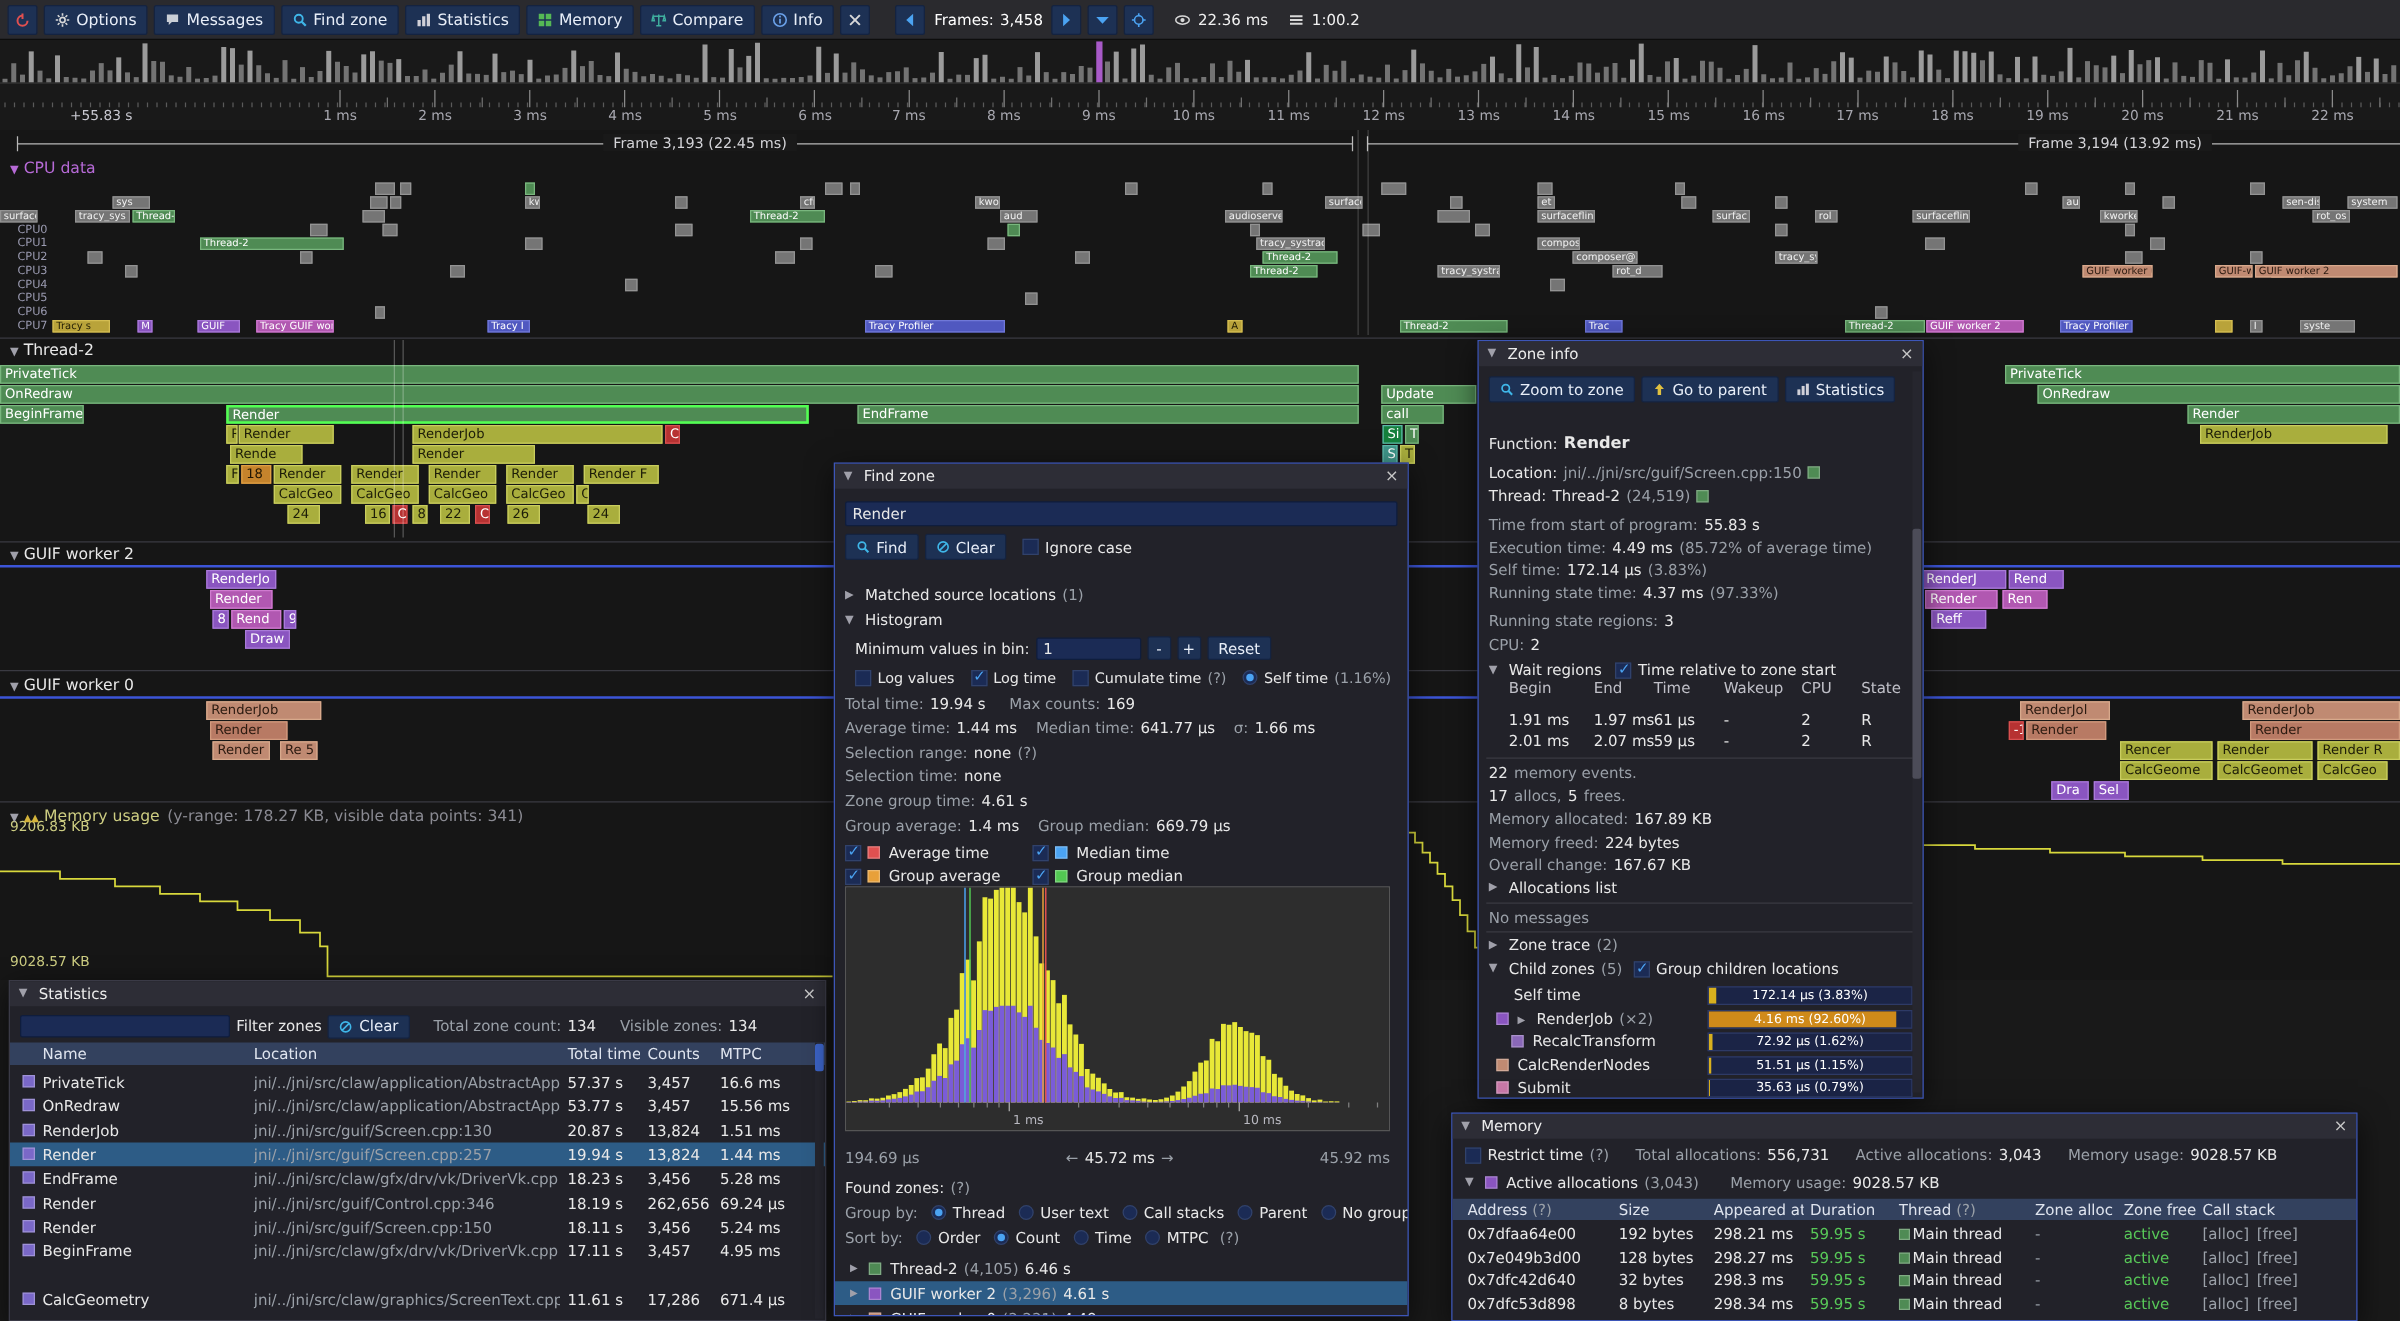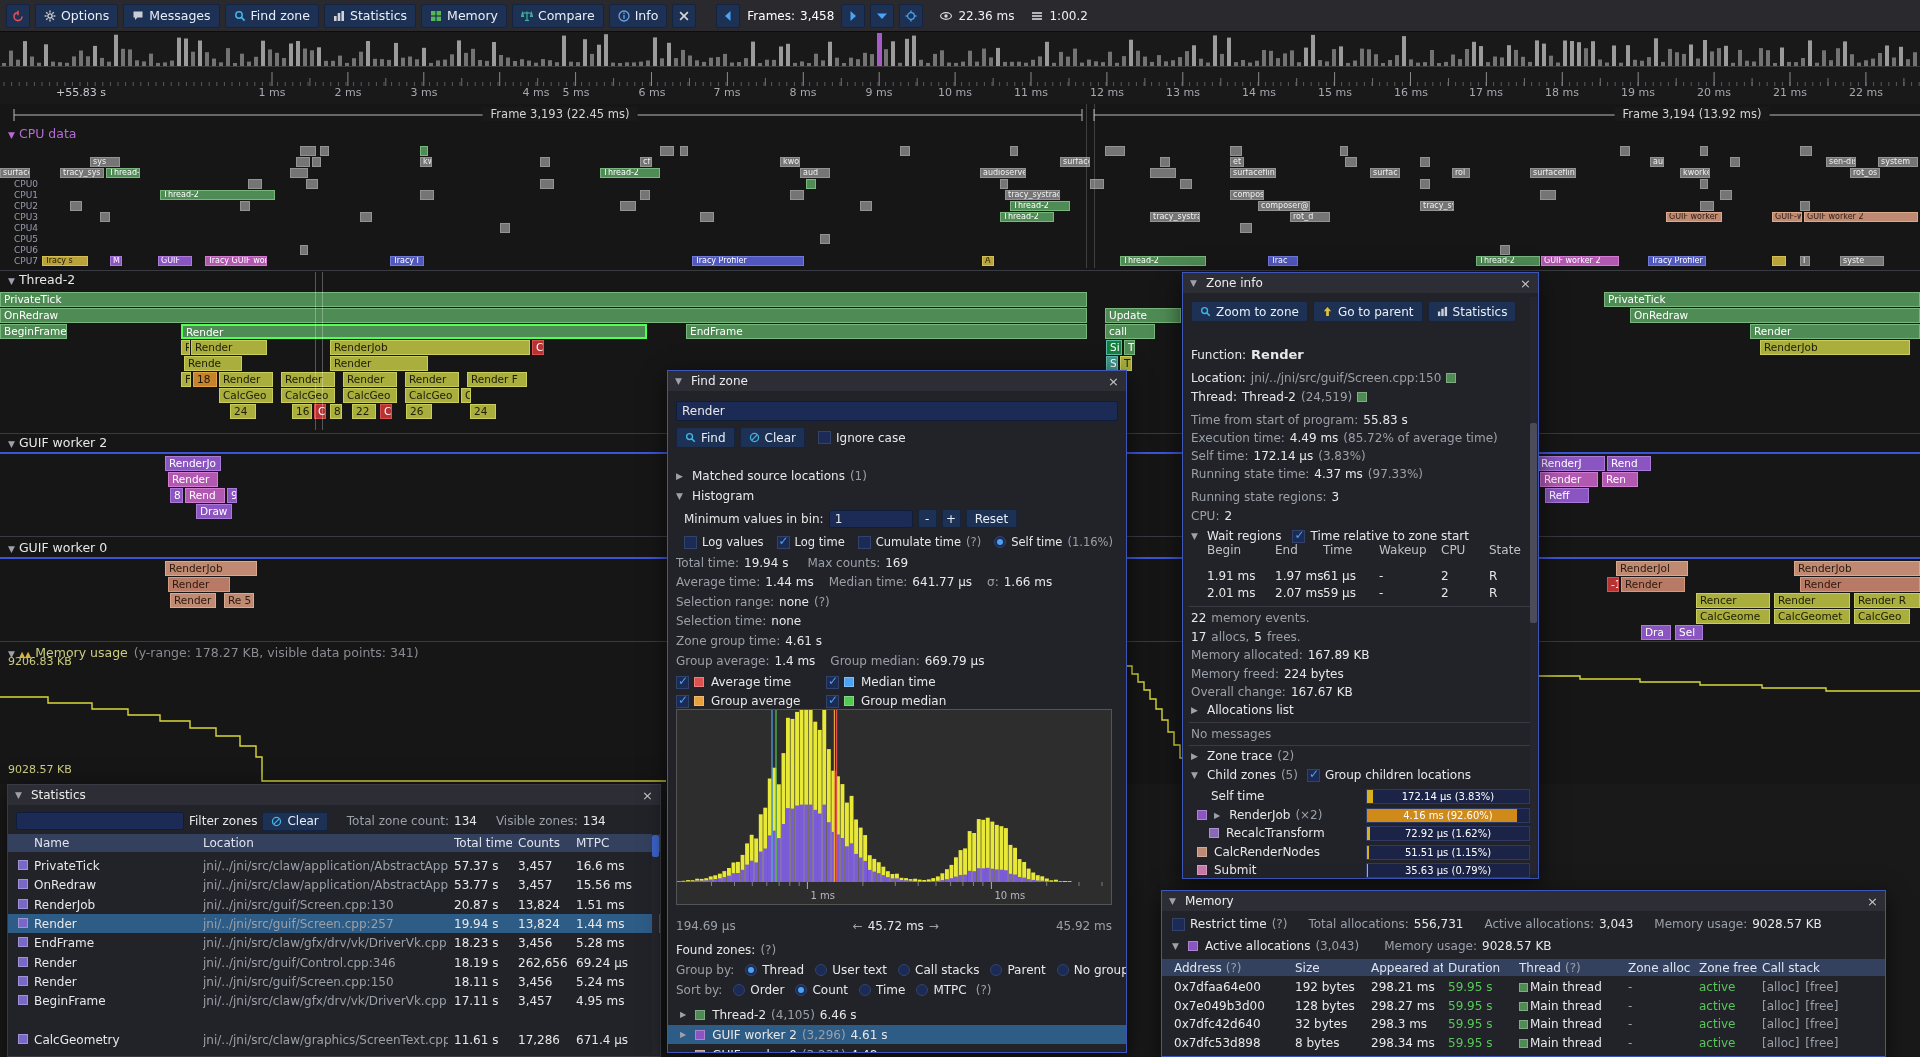--- a/index.html
+++ b/index.html
@@ -768,21 +768,21 @@
       <line x1="1790.0" y1="5" x2="1790.0" y2="19" stroke="#8a8a8a"></line>
       <line x1="1828.0" y1="11" x2="1828.0" y2="19" stroke="#707070"></line>
       <line x1="1865.9" y1="5" x2="1865.9" y2="19" stroke="#8a8a8a"></line>
       <line x1="1903.9" y1="11" x2="1903.9" y2="19" stroke="#707070"></line>
     </svg>
   <div id="rlabels">
       <div class="rorigin" style="left: 56px;">+55.83 s</div>
       <div class="rlabel" style="left: 272px;">1 ms</div>
       <div class="rlabel" style="left: 348px;">2 ms</div>
       <div class="rlabel" style="left: 424px;">3 ms</div>
-      <div class="rlabel" style="left: 500px; margin-left: 36px;">4 ms</div>
+      <div class="rlabel" style="left: 500px;">4 ms</div>
       <div class="rlabel" style="left: 576px;">5 ms</div>
       <div class="rlabel" style="left: 652px;">6 ms</div>
       <div class="rlabel" style="left: 727px;">7 ms</div>
       <div class="rlabel" style="left: 803px;">8 ms</div>
       <div class="rlabel" style="left: 879px;">9 ms</div>
       <div class="rlabel" style="left: 955px;">10 ms</div>
       <div class="rlabel" style="left: 1031px;">11 ms</div>
       <div class="rlabel" style="left: 1107px;">12 ms</div>
       <div class="rlabel" style="left: 1183px;">13 ms</div>
       <div class="rlabel" style="left: 1259px;">14 ms</div>

